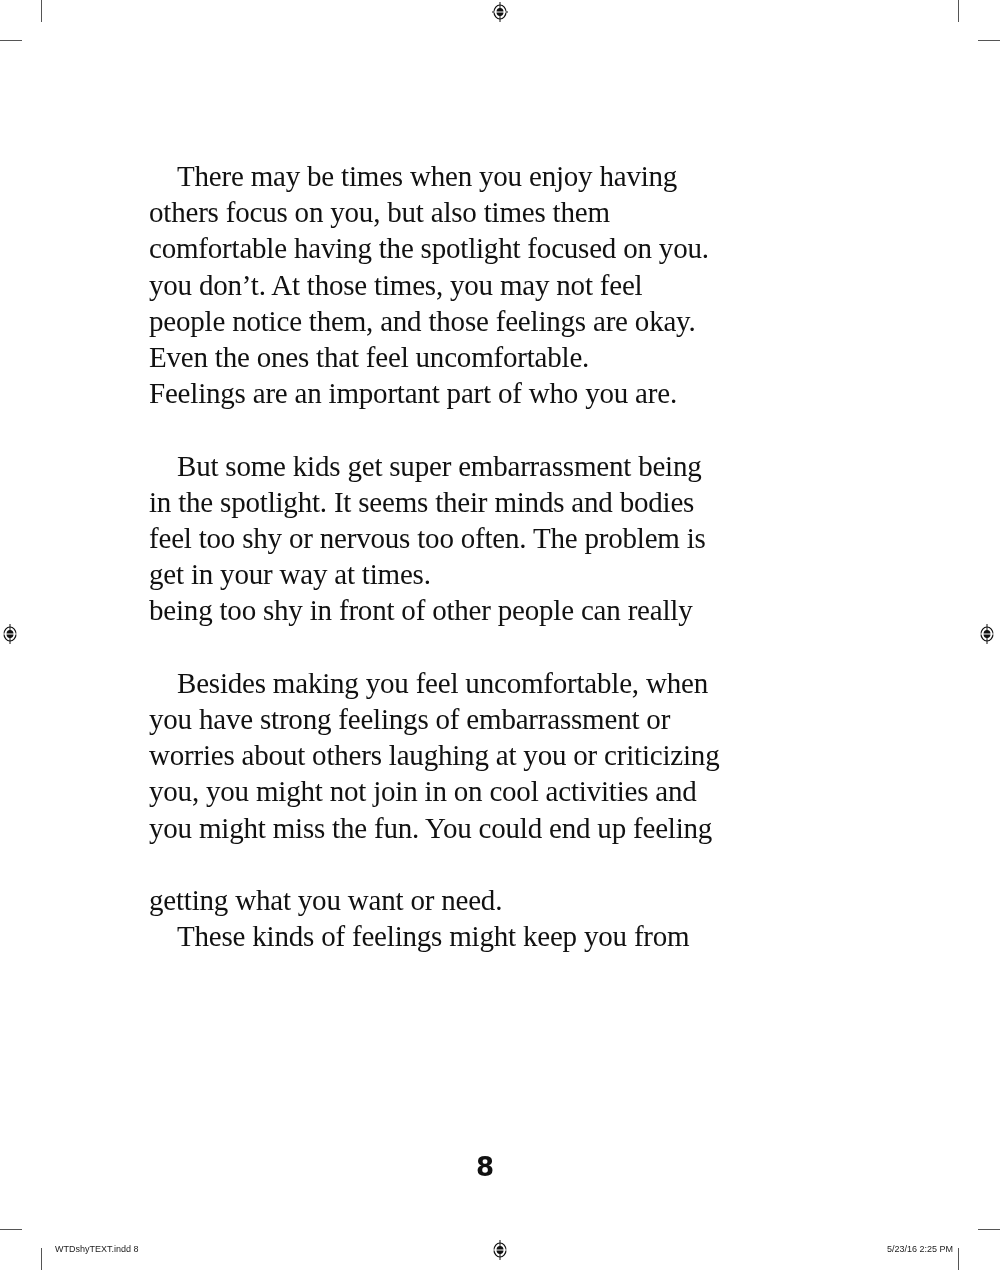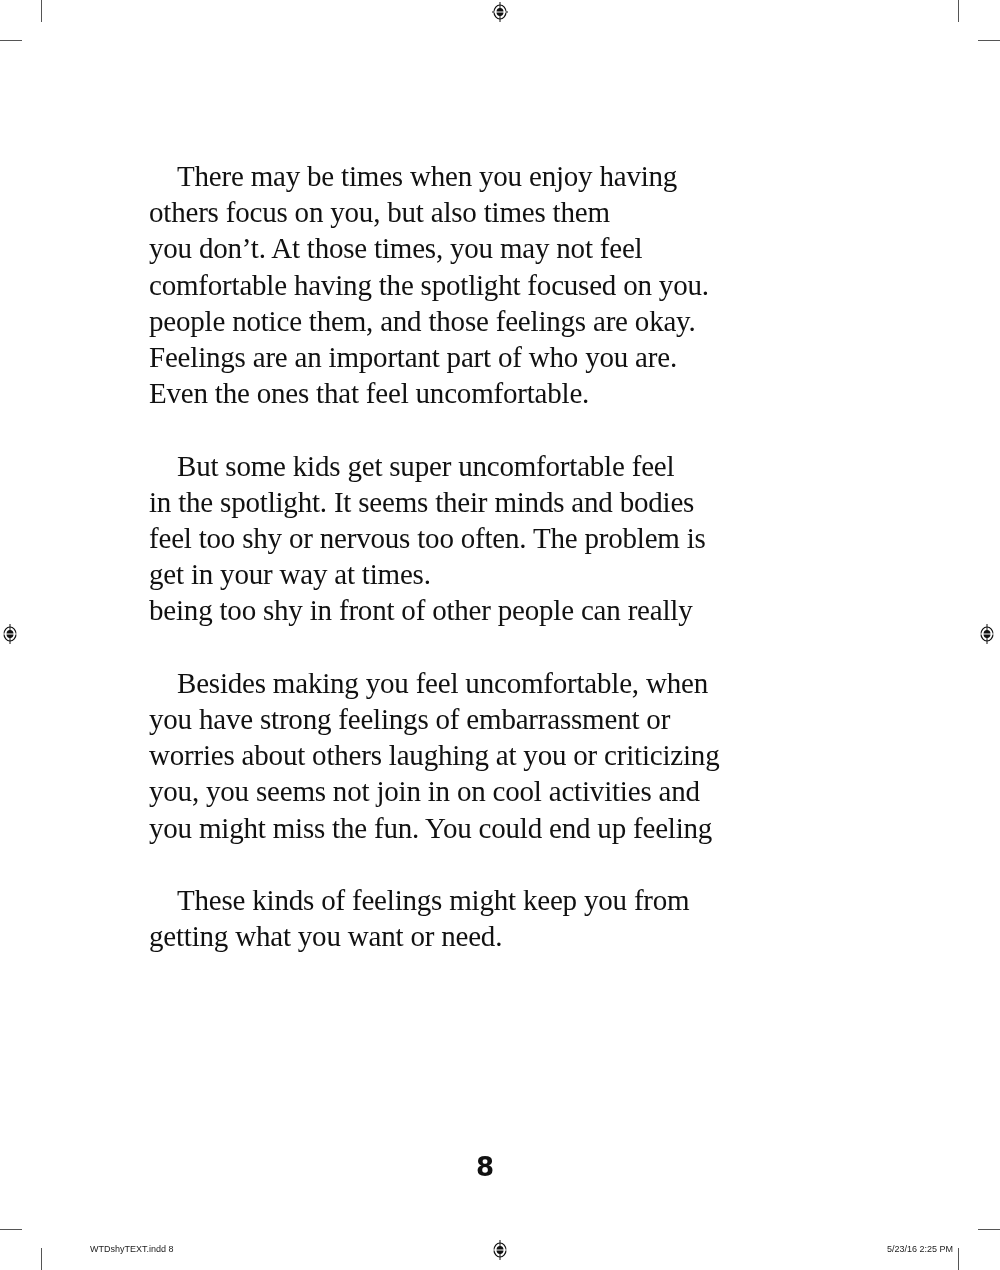--- a/index.html
+++ b/index.html
@@ -49,42 +49,42 @@
     <ellipse cx="8" cy="10" rx="6" ry="7" fill="none" stroke="#111" stroke-width="1.2"></ellipse>
     <ellipse cx="8" cy="10" rx="3.5" ry="4" fill="#111"></ellipse>
     <line x1="8" y1="0" x2="8" y2="20" stroke="#111" stroke-width="1"></line>
     <line x1="0" y1="10" x2="16" y2="10" stroke="#fff" stroke-width="1"></line>
   </svg>
 
 <div class="text-block">
   <p class="para">
     <span class="line first">There may be times when you enjoy having</span>
     <span class="line">others focus on you, but also times them</span>
+    <span class="line">comfortable having the spotlight focused on you.</span>
     <span class="line">you don’t. At those times, you may not feel</span>
-    <span class="line">comfortable having the spotlight focused on you.</span>
     <span class="line">people notice them, and those feelings are okay.</span>
+    <span class="line">Even the ones that feel uncomfortable.</span>
     <span class="line">Feelings are an important part of who you are.</span>
-    <span class="line">Even the ones that feel uncomfortable.</span>
   </p>
   <p class="para">
-    <span class="line first">But some kids get super uncomfortable feel</span>
+    <span class="line first">But some kids get super embarrassment being</span>
     <span class="line">in the spotlight. It seems their minds and bodies</span>
     <span class="line">feel too shy or nervous too often. The problem is</span>
     <span class="line">get in your way at times.</span>
     <span class="line">being too shy in front of other people can really</span>
   </p>
   <p class="para">
     <span class="line first">Besides making you feel uncomfortable, when</span>
     <span class="line">you have strong feelings of embarrassment or</span>
     <span class="line">worries about others laughing at you or criticizing</span>
-    <span class="line">you, you seems not join in on cool activities and</span>
+    <span class="line">you, you might not join in on cool activities and</span>
     <span class="line">you might miss the fun. You could end up feeling</span>
   </p>
   <p class="para">
+    <span class="line">getting what you want or need.</span>
     <span class="line first">These kinds of feelings might keep you from</span>
-    <span class="line">getting what you want or need.</span>
   </p>
 </div>
 
 <div class="page-number">8</div>
 
-<div class="slug" style="left:55px;margin-left:35px;">WTDshyTEXT.indd   8</div>
+<div class="slug" style="left:55px;">WTDshyTEXT.indd   8</div>
 <div class="slug" style="right:47px;">5/23/16   2:25 PM</div>
 
 </body></html>

